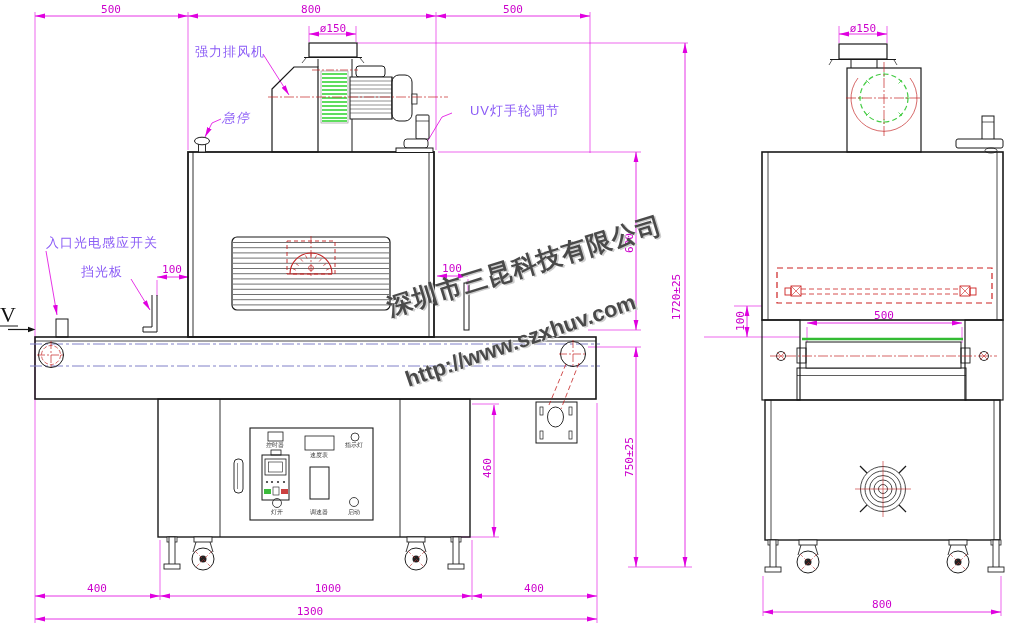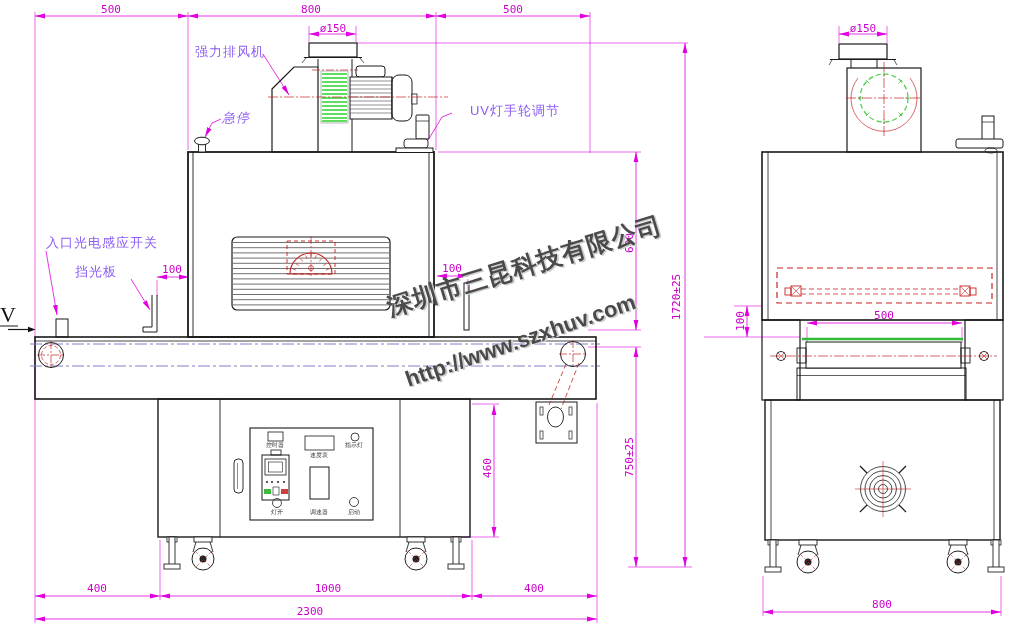--- a/index.html
+++ b/index.html
@@ -377,37 +377,37 @@
       <line x1="855" y1="489" x2="911" y2="489"></line>
           <line x1="883" y1="461" x2="883" y2="517"></line>
     </g>
   </g>
 </svg>
 
   <span class="lbl" style="left:230px;top:52px;">强力排风机</span>
   <span class="lbl" style="left:236px;top:118px;font-style:italic;">急停</span>
   <span class="lbl" style="left:503px;top:111px;margin-left:12px;">UV灯手轮调节</span>
   <span class="lbl" style="left:102px;top:243px;font-family:Liberation Serif, serif;">入口光电感应开关</span>
-  <span class="lbl" style="left:96px;top:272px;">挡光板</span>
+  <span class="lbl" style="left:102px;top:272px;">挡光板</span>
   <span class="vmark" style="left:8px;top:315px;">V</span>
 
   <span class="dim" style="left:111px;top:9px;">500</span>
   <span class="dim" style="left:311px;top:9px;">800</span>
   <span class="dim" style="left:513px;top:9px;">500</span>
   <span class="dim" style="left:333px;top:28px;">ø150</span>
   <span class="dim" style="left:172px;top:269px;">100</span>
   <span class="dim" style="left:452px;top:268px;">100</span>
   <span class="dim rot" style="left:629px;top:243px;">600</span>
   <span class="dim rot" style="left:676px;top:297px;">1720±25</span>
   <span class="dim rot" style="left:629px;top:457px;">750±25</span>
   <span class="dim rot" style="left:487px;top:468px;">460</span>
   <span class="dim" style="left:97px;top:588px;">400</span>
   <span class="dim" style="left:328px;top:588px;">1000</span>
   <span class="dim" style="left:534px;top:588px;">400</span>
-  <span class="dim" style="left:310px;top:611px;">2300</span>
+  <span class="dim" style="left:310px;top:611px;">1300</span>
 
   <span class="dim" style="left:863px;top:28px;">ø150</span>
   <span class="dim rot" style="left:740px;top:321px;">100</span>
   <span class="dim" style="left:884px;top:315px;">500</span>
   <span class="dim" style="left:882px;top:604px;">800</span>
 
   <span class="panel-lbl" style="left:275px;top:445px;">控时器</span>
   <span class="panel-lbl" style="left:319px;top:455px;">速度表</span>
   <span class="panel-lbl" style="left:354px;top:445px;">指示灯</span>
   <span class="panel-lbl" style="left:277px;top:512px;">灯开</span>

